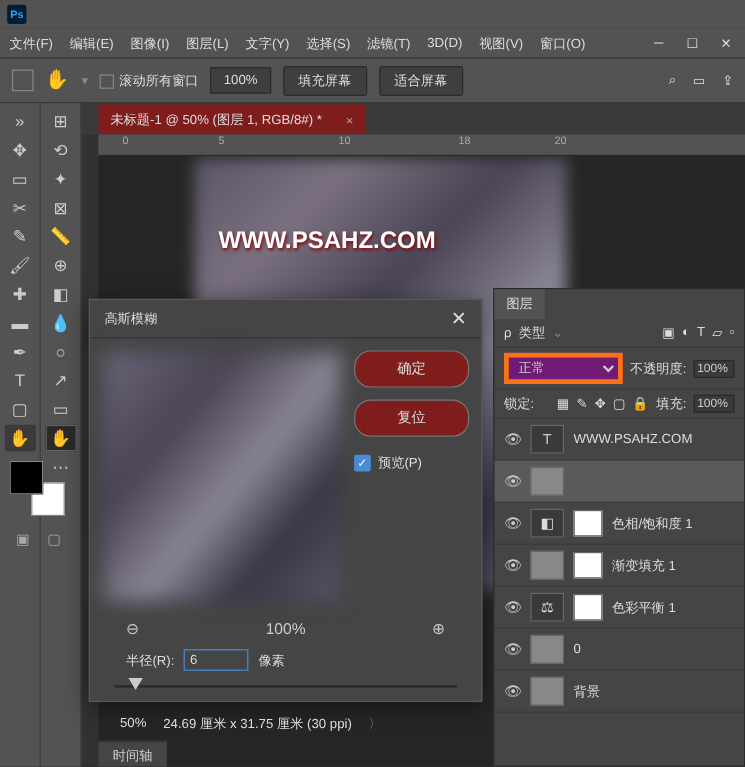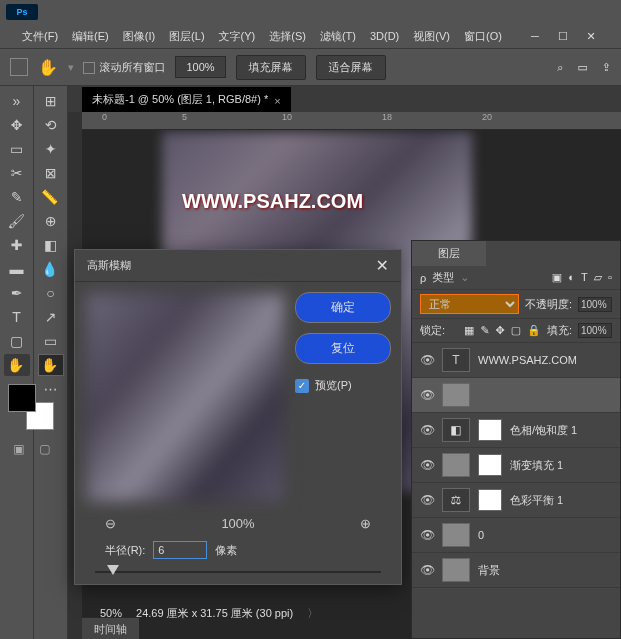--- a/index.html
+++ b/index.html
@@ -1,31 +1,31 @@
 <!DOCTYPE html>
 <html><head>
 <meta charset="utf-8">
 <style>
 *{margin:0;padding:0;box-sizing:border-box;font-family:"Microsoft YaHei",sans-serif;font-size:11px;color:#ddd;user-select:none}
 body{background:#323232;width:621px;height:639px;overflow:hidden;position:relative}
 .titlebar{height:24px;background:#535353;display:flex;align-items:center;padding:0 6px}
-.titlebar .logo{width:32px;height:16px;background:#001e36;border-radius:2px;margin-right:8px;display:flex;align-items:center;justify-content:center;color:#31a8ff;font-size:9px;font-weight:bold}
-.menubar{height:24px;background:#535353;display:flex;align-items:center;padding:0 16px;gap:2px}
+.titlebar .logo{width:16px;height:16px;background:#001e36;border-radius:2px;margin-right:8px;display:flex;align-items:center;justify-content:center;color:#31a8ff;font-size:9px;font-weight:bold}
+.menubar{height:24px;background:#535353;display:flex;align-items:center;padding:0 2px;gap:2px}
 .menubar .item{padding:2px 6px;cursor:pointer}
 .menubar .wctrl{margin-left:auto;display:flex;gap:0}
 .menubar .wbtn{width:28px;height:20px;display:flex;align-items:center;justify-content:center;cursor:pointer}
 .optbar{height:38px;background:#535353;border-top:1px solid #383838;border-bottom:1px solid #383838;display:flex;align-items:center;padding:0 10px;gap:10px}
 .optbar .home{width:18px;height:18px;border:1px solid #888}
 .optbar .hand{font-size:16px}
 .optbar .chk{width:12px;height:12px;border:1px solid #888;display:inline-block;margin-right:4px;vertical-align:middle}
 .optbar .btn{background:#3f3f3f;border:1px solid #2a2a2a;padding:4px 12px;border-radius:2px;cursor:pointer}
 .optbar .zoom{background:#3f3f3f;padding:4px 10px;border:1px solid #2a2a2a}
 .optbar .right{margin-left:auto;display:flex;gap:14px;font-size:14px;color:#aaa}
 .tabbar{height:26px;background:#3a3a3a;display:flex;align-items:center;padding-left:82px}
-.tabbar .tab{background:#000000;padding:5px 10px;display:flex;align-items:flex-end;gap:6px;font-size:11px;color:#ccc}
+.tabbar .tab{background:#7f1d1d;padding:5px 10px;display:flex;align-items:flex-end;gap:20px;font-size:11px;color:#ccc}
 .tab .x{color:#aaa;cursor:pointer}
 .ruler-h{position:absolute;left:82px;top:112px;right:0;height:18px;background:#535353;border-bottom:1px solid #2a2a2a;display:flex;overflow:hidden}
 .ruler-h span{position:absolute;font-size:9px;color:#aaa;top:0}
 .work{position:absolute;left:0;top:86px;right:0;bottom:0}
 .ltools{position:absolute;left:0;top:0;width:34px;bottom:0;background:#535353;border-right:1px solid #383838;display:flex;flex-direction:column;align-items:center;padding-top:4px;gap:2px}
 .ltools .t{width:26px;height:22px;display:flex;align-items:center;justify-content:center;cursor:pointer;border-radius:2px;font-size:14px;color:#ccc}
 .ltools .t.sel{background:#3a3a3a}
 .rtools{position:absolute;left:34px;top:0;width:34px;bottom:0;background:#535353;border-right:1px solid #383838;display:flex;flex-direction:column;align-items:center;padding-top:4px;gap:2px}
 .rtools .t{width:26px;height:22px;display:flex;align-items:center;justify-content:center;cursor:pointer;font-size:14px;color:#ccc}
 .rtools .t.sel{background:#2a2a2a;box-shadow:inset 0 0 0 1px #666}
@@ -36,36 +36,36 @@
 .swatches .bg{position:absolute;left:18px;top:18px;width:28px;height:28px;background:#fff;border:1px solid #888}
 .swatches .fg{position:absolute;left:0;top:0;width:28px;height:28px;background:#000;border:1px solid #888}
 .btmbar{position:absolute;left:6px;top:356px;width:52px;display:flex;justify-content:space-around}
 .btmbar span{color:#aaa;font-size:12px}
 .dialog{position:absolute;left:74px;top:249px;width:328px;height:336px;background:#454545;border:1px solid #5a5a5a;box-shadow:0 4px 20px rgba(0,0,0,.5)}
 .dlg-title{height:32px;display:flex;align-items:center;justify-content:space-between;padding:0 12px;border-bottom:1px solid #333}
 .dlg-title .x{font-size:16px;cursor:pointer}
 .dlg-body{padding:10px;display:flex;gap:10px}
 .dlg-preview{width:200px;height:210px;background:linear-gradient(130deg,#6a6578 0%,#4a4455 30%,#8a8595 55%,#3a3545 75%,#5a5568 100%);filter:blur(8px);border:1px solid #333}
 .dlg-right{display:flex;flex-direction:column;gap:10px;flex:1}
-.dlg-btn{background:#1d4ed8;border:1px solid #777;border-radius:14px;padding:6px 0;text-align:center;cursor:pointer;font-size:12px}
+.dlg-btn{background:#7f1d1d;border:1px solid #777;border-radius:14px;padding:6px 0;text-align:center;cursor:pointer;font-size:12px}
 .dlg-chkrow{display:flex;align-items:center;gap:6px;margin-top:4px}
 .dlg-chk{width:14px;height:14px;background:#4a8cd8;border-radius:2px;display:flex;align-items:center;justify-content:center;color:#fff;font-size:10px}
 .dlg-zoom{display:flex;align-items:center;justify-content:space-between;padding:4px 30px 0}
 .dlg-zoom span{color:#ccc;font-size:13px}
 .dlg-radius{display:flex;align-items:center;gap:8px;padding:10px 0 0 30px}
 .dlg-radius input{width:54px;background:#454545;border:1px solid #4a8cd8;color:#ddd;padding:2px 4px;font-size:11px}
 .dlg-slider{position:relative;height:14px;margin:6px 20px 0}
 .dlg-slider .track{position:absolute;left:0;right:0;top:6px;height:2px;background:#2a2a2a}
 .dlg-slider .thumb{position:absolute;left:12px;top:0;width:0;height:0;border-left:6px solid transparent;border-right:6px solid transparent;border-top:10px solid #ccc}
-.status{position:absolute;left:82px;bottom:16px;height:20px;display:flex;align-items:center;gap:14px;font-size:10px;color:#bbb;padding-left:18px}
+.status{position:absolute;left:82px;bottom:26px;height:20px;display:flex;align-items:center;gap:14px;font-size:10px;color:#bbb;padding-left:18px}
 .timeline{position:absolute;left:82px;bottom:0;height:22px;background:#454545;padding:4px 12px;color:#ccc;border-top:1px solid #2a2a2a}
 .panel-layers{position:absolute;right:0;top:240px;width:210px;bottom:0;background:#454545;border:1px solid #2a2a2a}
-.pl-tab{background:#535353;padding:5px 26px;display:inline-block}
+.pl-tab{background:#535353;padding:5px 10px;display:inline-block}
 .pl-row{display:flex;align-items:center;gap:6px;padding:4px 8px;border-bottom:1px solid #3a3a3a;color:#bbb;font-size:11px}
-.pl-row select{background:#a16207;border:1px solid #f97316;color:#ccc;font-size:11px;padding:2px 4px;flex:1}
+.pl-row select{background:#701a75;border:4px solid #f97316;color:#ccc;font-size:11px;padding:2px 4px;flex:1}
 .pl-row .icons{display:flex;gap:6px;margin-left:auto;color:#888}
 .pl-row .icons span{font-size:11px}
 .layers{overflow:auto}
 .layer{display:flex;align-items:center;gap:8px;padding:5px 8px;border-bottom:1px solid #3a3a3a;cursor:pointer}
 .layer.sel{background:#5a5a5a}
 .layer .eye{width:14px;color:#ccc;font-size:12px}
 .layer .thumb{width:28px;height:24px;background:#888;border:1px solid #666;display:flex;align-items:center;justify-content:center;font-size:12px}
 .layer .mask{width:24px;height:22px;background:#fff;border:1px solid #666}
 .layer .nm{flex:1;white-space:nowrap;overflow:hidden}
 .th-img{background:linear-gradient(135deg,#6a6578,#3a3545,#8a8595)}
@@ -163,21 +163,21 @@
     <div class="doc-img"></div>
     <div class="watermark">WWW.PSAHZ.COM</div>
   </div>
 </div>
 
 <div class="ruler-h">
   <span style="left:20px">0</span>
     <span style="left:100px">5</span>
     <span style="left:200px">10</span>
     <span style="left:300px">18</span>
-    <span style="left:400px">20</span>
+    <span style="left:380px">20</span>
 </div>
 
 <div class="dialog">
   <div class="dlg-title">
     <span>高斯模糊</span>
     <span class="x">✕</span>
   </div>
   <div class="dlg-body">
     <div class="dlg-preview"></div>
     <div class="dlg-right">

